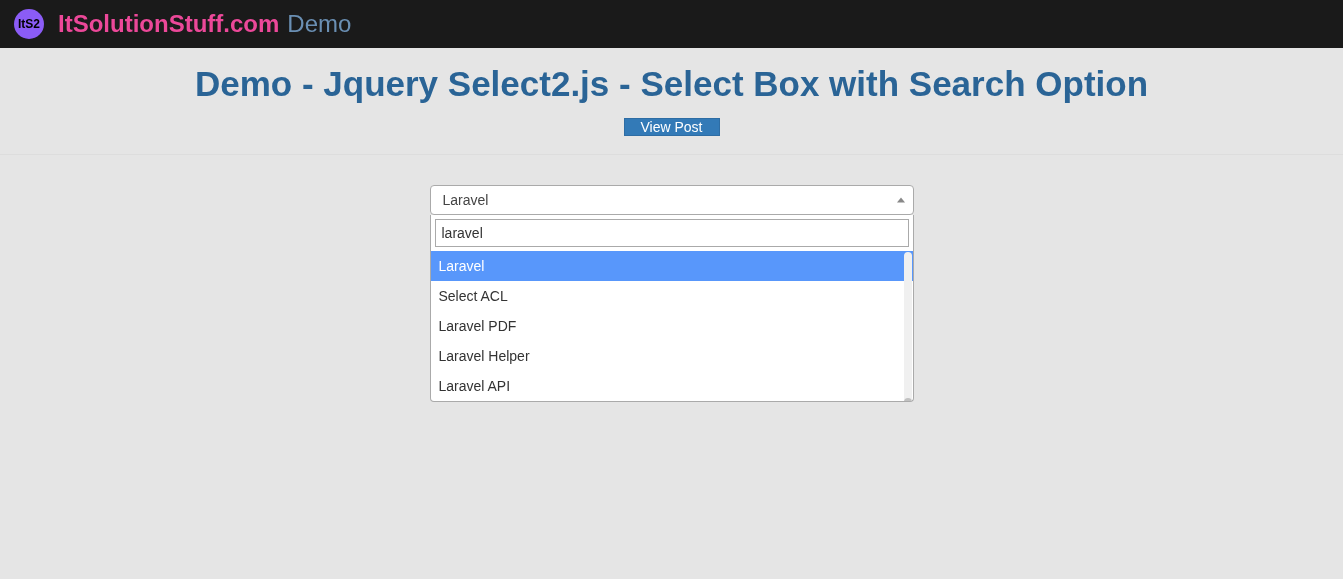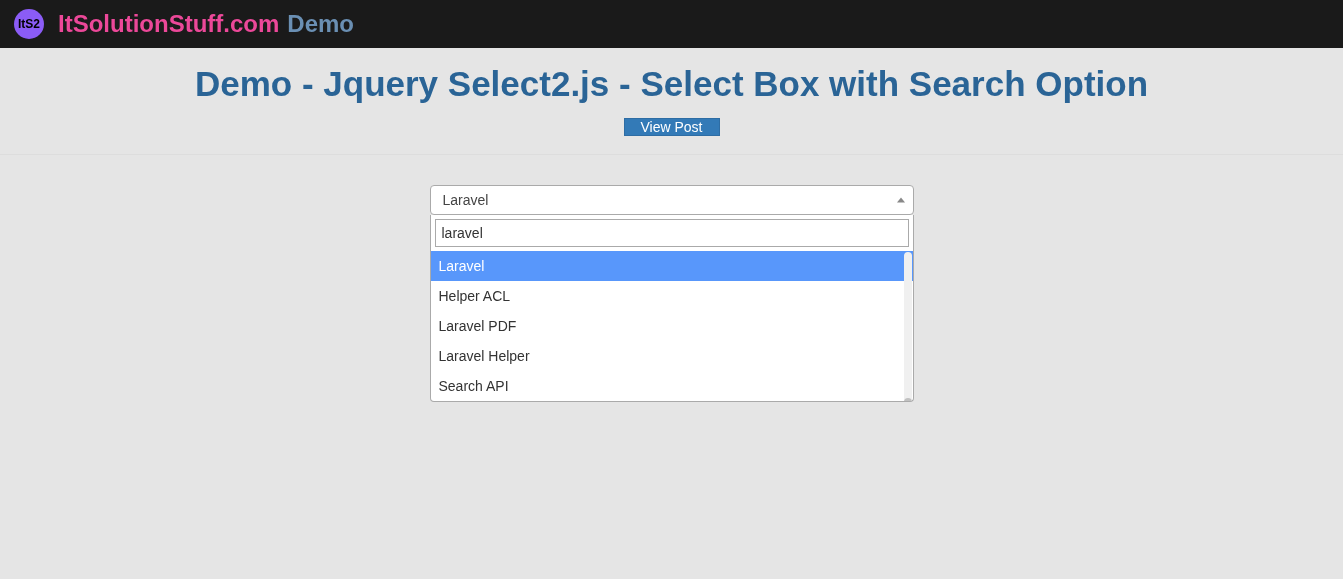--- a/index.html
+++ b/index.html
@@ -26,21 +26,21 @@
       color: #000;
     }
     .navbar-brand {
       color: #ec4899;
       font-size: 24px;
       font-weight: bold;
     }
     .navbar-demo {
       color: #6a8fb3;
       font-size: 24px;
-      font-weight: bold;
+      font-weight: normal;
       margin-left: 8px;
     }
     
     .page-title {
       text-align: center;
       color: #2a6496;
       font-size: 35px;
       font-weight: bold;
       margin-top: 16px;
     }
@@ -165,22 +165,22 @@
   <div class="select2-selection">
     <span class="select2-selection-text">Laravel</span>
     <span class="select2-arrow"></span>
   </div>
   <div class="select2-dropdown">
     <div class="select2-search">
       <input type="text" class="select2-search-input" value="laravel" style="">
     </div>
     <div class="select2-results">
       <div class="select2-option highlighted">Laravel</div>
-      <div class="select2-option">Helper ACL</div>
+      <div class="select2-option">Select ACL</div>
       <div class="select2-option">Laravel PDF</div>
       <div class="select2-option">Laravel Helper</div>
-      <div class="select2-option">Search API</div>
+      <div class="select2-option">Laravel API</div>
       <div class="select2-scrollbar">
         <div class="select2-scrollbar-thumb"></div>
       </div>
     </div>
   </div>
 </div>
 
 </body></html>

